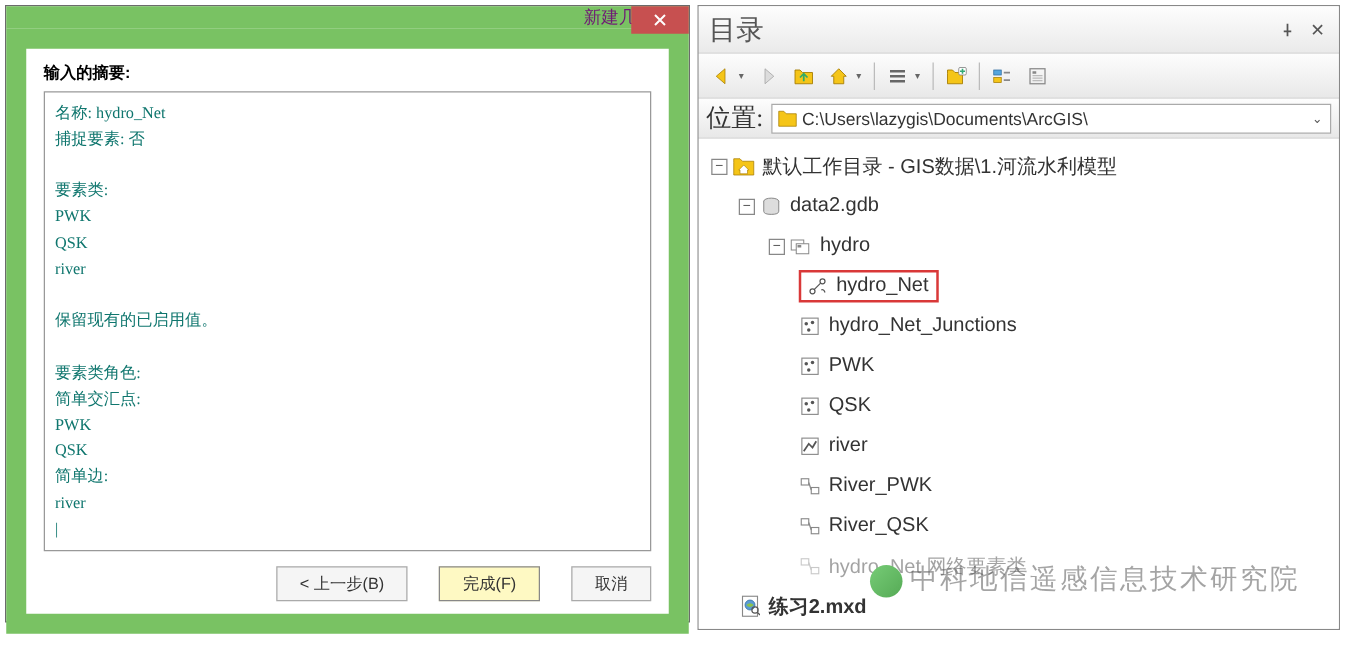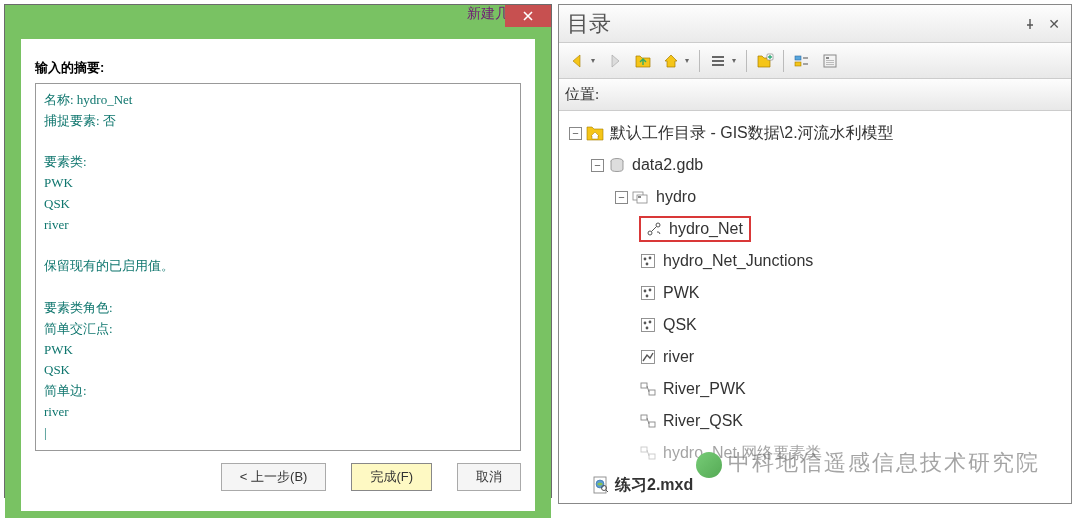--- a/index.html
+++ b/index.html
@@ -4,37 +4,37 @@
 <style>
 * { box-sizing: border-box; margin: 0; padding: 0; }
 body { font-family: "Microsoft YaHei", "SimSun", sans-serif; font-size: 13px; background: #fff; width: 1080px; height: 518px; position: relative; }
 .container { display: flex; gap: 6px; padding: 4px; }
 
 .dialog { width: 548px; height: 494px; border: 1px solid #6b6b6b; background: #fff; display: flex; flex-direction: column; }
 .titlebar { height: 30px; background: #79c263; display: flex; align-items: center; position: relative; }
 .titlebar-text { flex: 1; text-align: right; color: #701a75; font-size: 14px; }
 .close-btn { width: 46px; height: 22px; background: #c75050; color: #fff; position: absolute; right: 0; top: 0; display: flex; align-items: center; justify-content: center; font-size: 14px; cursor: pointer; }
 .dialog-body { flex: 1; background: #79c263; padding: 16px; display: flex; flex-direction: column; }
-.dialog-inner { background: #fff; flex: 1; padding: 20px 14px; display: flex; flex-direction: column; }
+.dialog-inner { background: #fff; flex: 1; padding: 10px 14px; display: flex; flex-direction: column; }
 .summary-title { font-weight: bold; font-size: 13px; margin-bottom: 6px; color: #000; }
 .summary-box { border: 1px solid #999; flex: 1; padding: 6px 8px; font-size: 13px; color: #0f766e; line-height: 1.6; font-family: "SimSun", serif; white-space: pre-line; }
 .button-row { display: flex; justify-content: flex-end; gap: 25px; padding-top: 12px; }
 .btn { height: 28px; padding: 0 18px; border: 1px solid #aaa; background: #f5f5f5; font-size: 13px; cursor: pointer; color: #333; }
 .btn.primary { background: #fef9c3; border: 1px solid #888; }
 
 .catalog { width: 514px; height: 500px; border: 1px solid #888; background: #fff; display: flex; flex-direction: column; }
 .catalog-title { height: 38px; border-bottom: 1px solid #ccc; display: flex; align-items: center; padding: 0 8px; background: linear-gradient(#fdfdfd,#eaeaea); }
 .catalog-title-text { font-size: 22px; color: #555; flex: 1; font-family: "SimSun", serif; }
 .pin-btn, .x-btn { width: 18px; height: 18px; margin-left: 6px; color: #555; cursor: pointer; font-size: 14px; display: flex; align-items: center; justify-content: center; }
 .toolbar { height: 36px; background: linear-gradient(#fdfdfd,#e8e8e8); border-bottom: 1px solid #ccc; display: flex; align-items: center; padding: 0 6px; gap: 4px; }
 .tb-btn { width: 24px; height: 24px; border: 1px solid transparent; display: flex; align-items: center; justify-content: center; cursor: pointer; font-size: 15px; }
 .tb-sep { width: 1px; height: 22px; background: #bbb; margin: 0 2px; }
 .tb-drop { width: 8px; font-size: 8px; color: #666; margin-left: -2px; }
 .location-row { height: 32px; display: flex; align-items: center; padding: 0 6px; background: linear-gradient(#fdfdfd,#e8e8e8); border-bottom: 1px solid #ccc; gap: 6px; }
-.loc-label { font-size: 15px; color: #333; font-family: Liberation Serif, serif; }
+.loc-label { font-size: 20px; color: #333; font-family: Liberation Serif, serif; }
 .loc-field { flex: 1; display: flex; align-items: center; border: 1px solid #aaa; background: #fff; height: 24px; padding: 0 4px; }
 .loc-icon { margin-right: 4px; font-size: 14px; }
 .loc-text { font-family: Tahoma, sans-serif; font-size: 14px; color: #333; flex: 1; border: none; outline: none; }
 .loc-arrow { font-size: 10px; color: #555; cursor: pointer; padding: 0 2px; }
 .tree { flex: 1; background: #fff; padding: 6px 4px; overflow: hidden; font-size: 15px; color: #333; }
 .tree-row { display: flex; align-items: center; height: 32px; white-space: nowrap; }
 .expander { width: 13px; height: 13px; border: 1px solid #888; display: flex; align-items: center; justify-content: center; font-size: 11px; line-height: 1; margin-right: 4px; cursor: pointer; background: #fff; color: #555; }
 .node-icon { width: 18px; height: 18px; margin-right: 6px; display: flex; align-items: center; justify-content: center; flex-shrink: 0; }
 .node-label { font-size: 16px; color: #333; }
 .highlight { border: 2px solid #d93838; padding: 2px 6px 2px 4px; display: inline-flex; align-items: center; }
@@ -154,31 +154,40 @@
             <rect x="3" y="3" width="12" height="12" fill="none" stroke="#888" stroke-width="1"></rect>
             <rect x="5" y="5" width="3" height="2" fill="#888"></rect>
             <rect x="5" y="8" width="8" height="1" fill="#bbb"></rect>
             <rect x="5" y="10" width="8" height="1" fill="#bbb"></rect>
             <rect x="5" y="12" width="8" height="1" fill="#bbb"></rect>
           </svg>
       </div>
     </div>
     <div class="location-row">
       <span class="loc-label">位置:</span>
+      <div class="loc-field">
+        <span class="loc-icon">
+          <svg width="16" height="14" viewBox="0 0 16 14">
+              <path d="M1 4 L1 13 L15 13 L15 3 L7 3 L5 1 L1 1 Z" fill="#f5c518" stroke="#a67c00" stroke-width="0.6"></path>
+            </svg>
+        </span>
+        <input type="text" class="loc-text" readonly="" value="C:\Users\lazygis\Documents\ArcGIS\" style="">
+        <span class="loc-arrow">⌄</span>
+      </div>
     </div>
     <div class="tree">
       <div class="tree-row ind0">
         <span class="expander">−</span>
         <span class="node-icon">
           <svg width="18" height="16" viewBox="0 0 18 16">
               <path d="M1 5 L1 15 L17 15 L17 4 L8 4 L6 2 L1 2 Z" fill="#f5c518" stroke="#a67c00" stroke-width="0.6"></path>
               <path d="M5 11 L9 7 L13 11 L12 11 L12 14 L6 14 L6 11 Z" fill="#fff" stroke="#a67c00" stroke-width="0.5"></path>
             </svg>
         </span>
-        <span class="node-label">默认工作目录 - GIS数据\2.河流水利模型</span>
+        <span class="node-label">默认工作目录 - GIS数据\1.河流水利模型</span>
       </div>
       <div class="tree-row ind1">
         <span class="expander">−</span>
         <span class="node-icon">
           <svg width="16" height="16" viewBox="0 0 16 16">
               <ellipse cx="8" cy="4" rx="6" ry="2.5" fill="#ddd" stroke="#888" stroke-width="0.8"></ellipse>
               <path d="M2 4 L2 12 Q2 14.5 8 14.5 Q14 14.5 14 12 L14 4" fill="#ddd" stroke="#888" stroke-width="0.8"></path>
             </svg>
         </span>
         <span class="node-label">data2.gdb</span>

